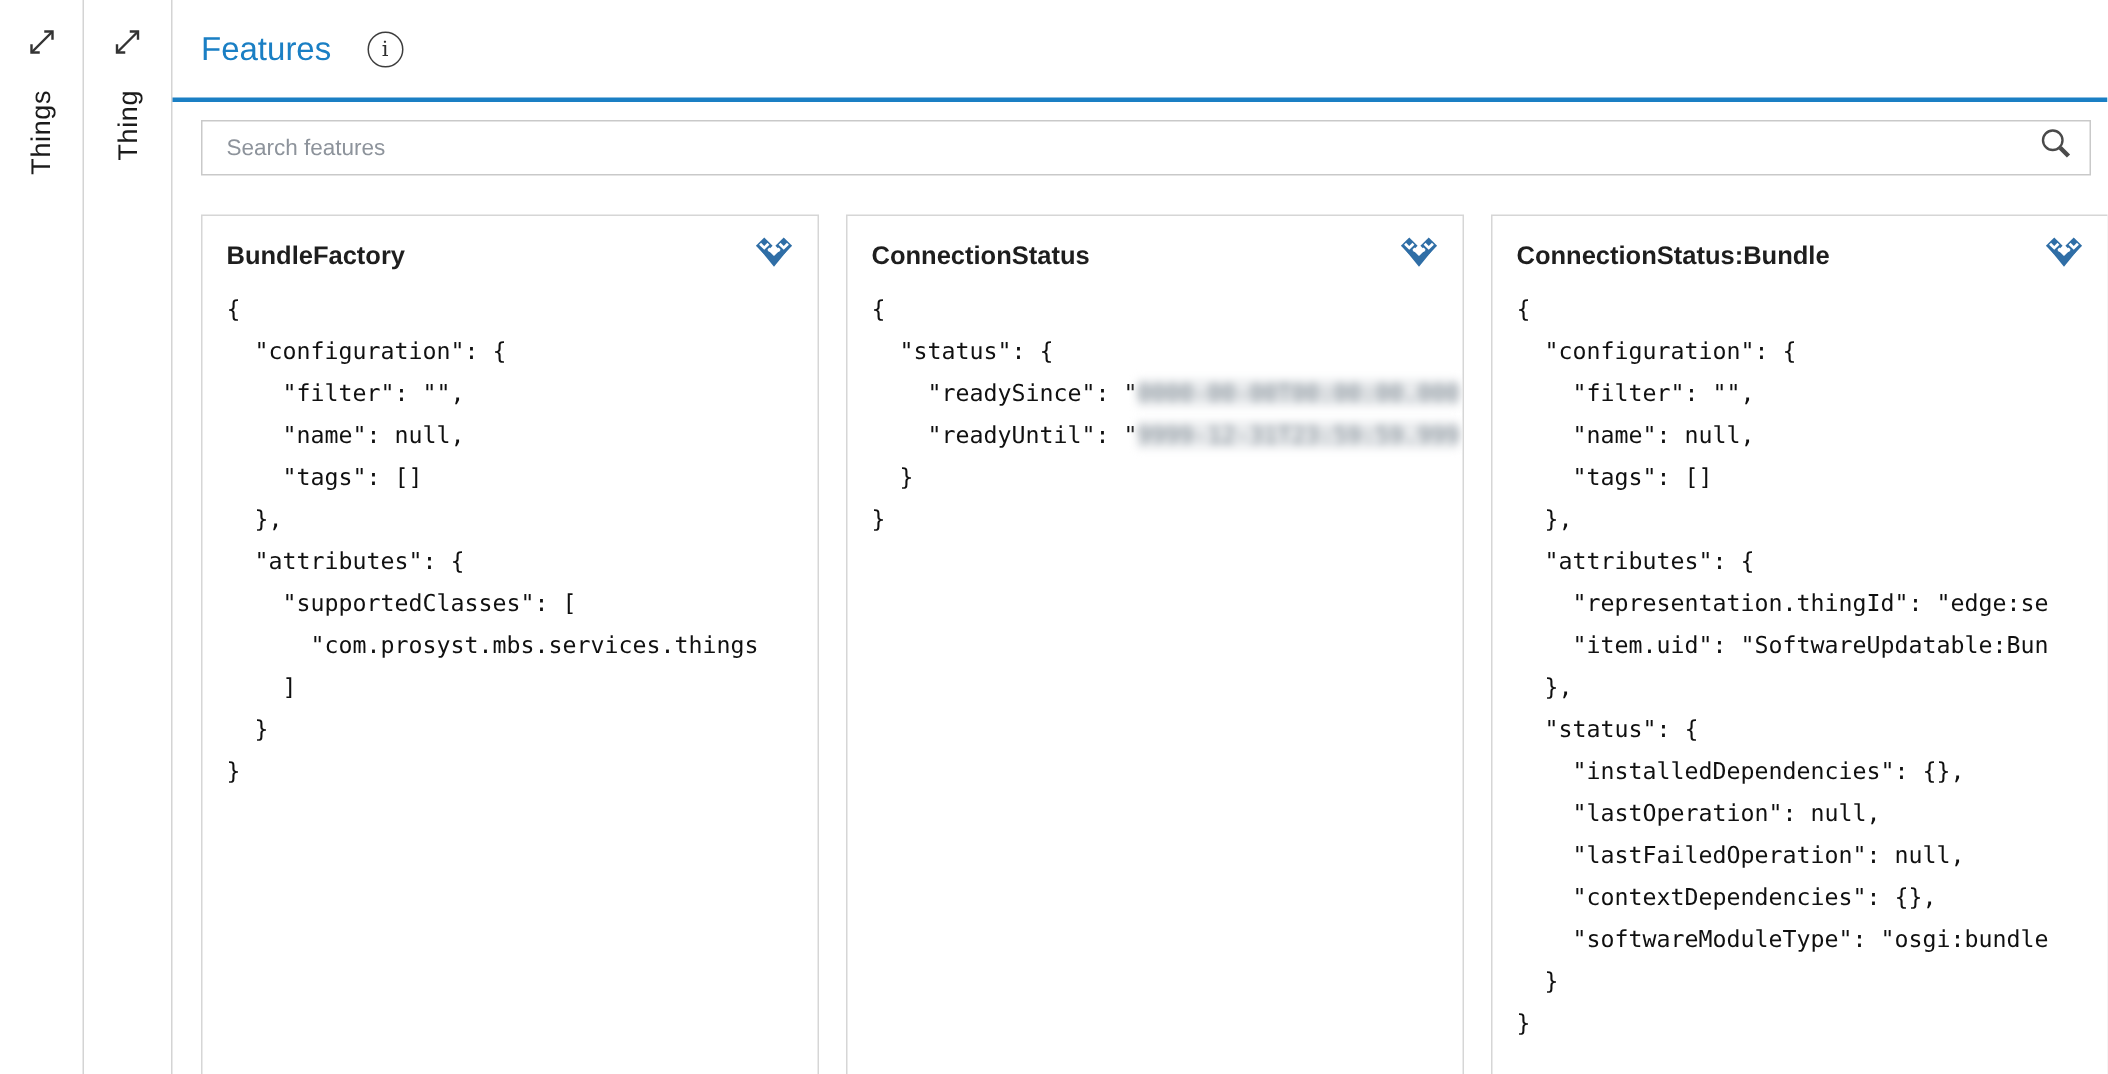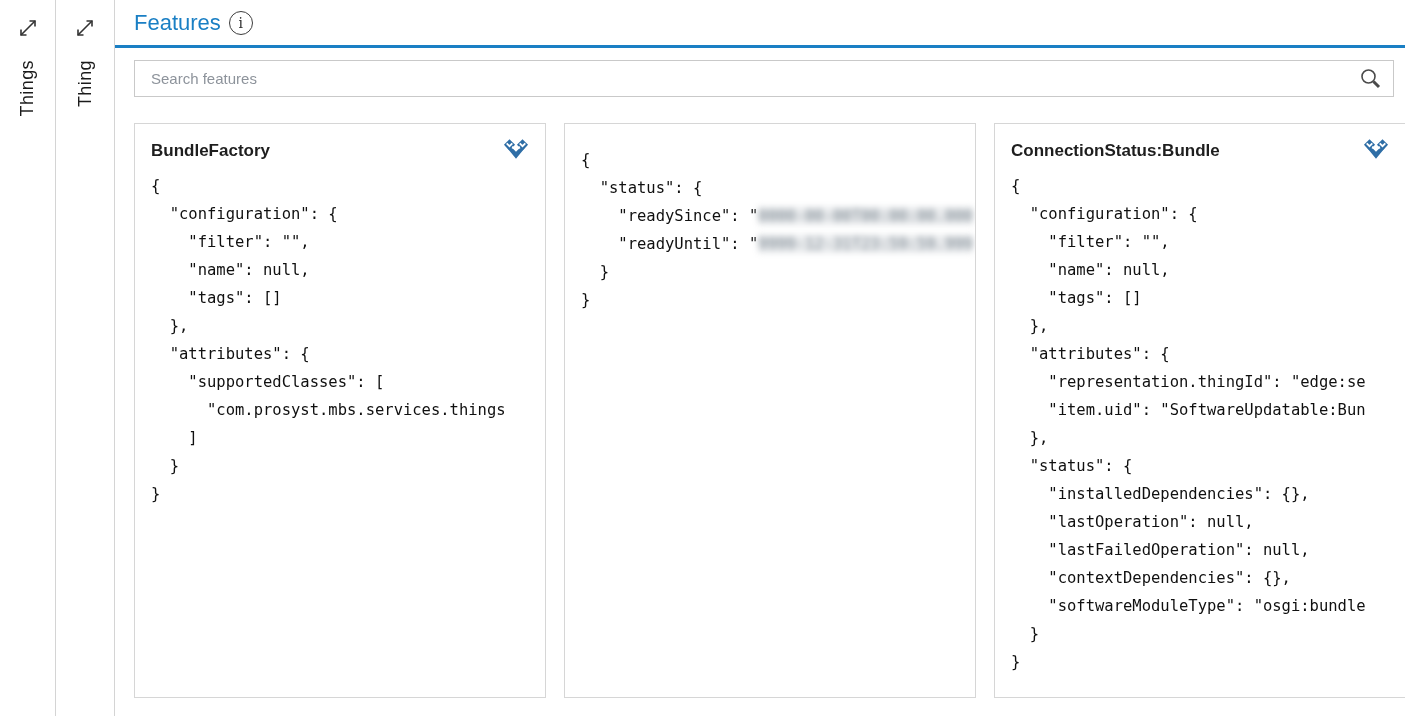--- a/index.html
+++ b/index.html
@@ -11,29 +11,29 @@
   .rail { border-right:1px solid #d4d4d4; display:flex; flex-direction:column;
           align-items:center; padding-top:16px; background:#fff; cursor:pointer; }
   .rail-1 { width:56px; }
   .rail-2 { width:59px; }
   .expand-btn { width:24px; height:24px; display:flex; align-items:center; justify-content:center; }
   .rail-label { writing-mode:vertical-rl; transform:rotate(180deg);
                 font-size:18px; color:#1b1b1b; margin-top:20px; letter-spacing:.4px; }
 
   
   .main { flex:1; min-width:0; }
-  .feat-header { height:48px; border-bottom:3px solid #1a7fc4; display:flex;
-                 align-items:center; gap:8px; padding-left:19px; }
+  .feat-header { height:68px; border-bottom:3px solid #1a7fc4; display:flex;
+                 align-items:center; gap:24px; padding-left:19px; }
   .feat-title { font-size:22px; color:#1a7fc4; }
   .info-icon { width:24px; height:24px; border:1.5px solid #3d3d3d; border-radius:50%;
                display:flex; align-items:center; justify-content:center;
                font-size:14px; color:#2e2e2e; font-family:"DejaVu Serif", serif; }
 
   .search-bar { margin:12px 11px 0 19px; height:37px; border:1px solid #c9c9c9;
-                display:flex; align-items:center; padding:0 8px 0 16px; background:#fff; }
+                display:flex; padding:0 8px 0 16px; background:#fff; }
   .search-input { flex:1; border:none; outline:none; font-size:15px; color:#333;
                   font-family:"Liberation Sans", sans-serif; background:transparent; }
   .search-input::placeholder { color:#8d939b; }
   .search-btn { width:30px; height:30px; display:flex; align-items:center;
                 justify-content:center; background:none; border:none; cursor:pointer; }
 
   
   .cards { display:flex; gap:18px; margin:26px 4px 0 19px; height:575px; }
   .card { width:412px; min-width:412px; border:1px solid #d6d6d6; background:#fff;
           padding:14px 16px; overflow:hidden; }
@@ -104,20 +104,37 @@
                 <path d="M18 5.5 L21 8.5 L24 5.5"></path>
                 <path d="M10 9 L14 13 L18 9"></path>
               </g>
             </svg>
           </span>
         </div>
         <div class="card-code"><div><span>{</span></div><div><span>  "configuration": {</span></div><div><span>    "filter": "",</span></div><div><span>    "name": null,</span></div><div><span>    "tags": []</span></div><div><span>  },</span></div><div><span>  "attributes": {</span></div><div><span>    "supportedClasses": [</span></div><div><span>      "com.prosyst.mbs.services.things</span></div><div><span>    ]</span></div><div><span>  }</span></div><div><span>}</span></div></div>
       </div>
 
       <div class="card">
+        <div class="card-head">
+          <span class="card-title">ConnectionStatus</span>
+          <span>
+            <svg width="26" height="23" viewBox="0 0 28 24">
+              <g fill="#2f6ea6">
+                <path d="M7 1 L13 7 L7 13 L1 7 Z"></path>
+                <path d="M21 1 L27 7 L21 13 L15 7 Z"></path>
+                <path d="M2.5 8 L14 22 L25.5 8 L14 12.5 Z"></path>
+              </g>
+              <g fill="none" stroke="#fff" stroke-width="2">
+                <path d="M4 5.5 L7 8.5 L10 5.5"></path>
+                <path d="M18 5.5 L21 8.5 L24 5.5"></path>
+                <path d="M10 9 L14 13 L18 9"></path>
+              </g>
+            </svg>
+          </span>
+        </div>
         <div class="card-code"><div><span>{</span></div><div><span>  "status": {</span></div><div><span>    "readySince": "</span><span class="redacted">0000-00-00T00:00:00.000</span><span>.</span></div><div><span>    "readyUntil": "</span><span class="redacted">9999-12-31T23:59:59.999</span></div><div><span>  }</span></div><div><span>}</span></div></div>
       </div>
 
       <div class="card">
         <div class="card-head">
           <span class="card-title">ConnectionStatus:Bundle</span>
           <span>
             <svg width="26" height="23" viewBox="0 0 28 24">
               <g fill="#2f6ea6">
                 <path d="M7 1 L13 7 L7 13 L1 7 Z"></path>

